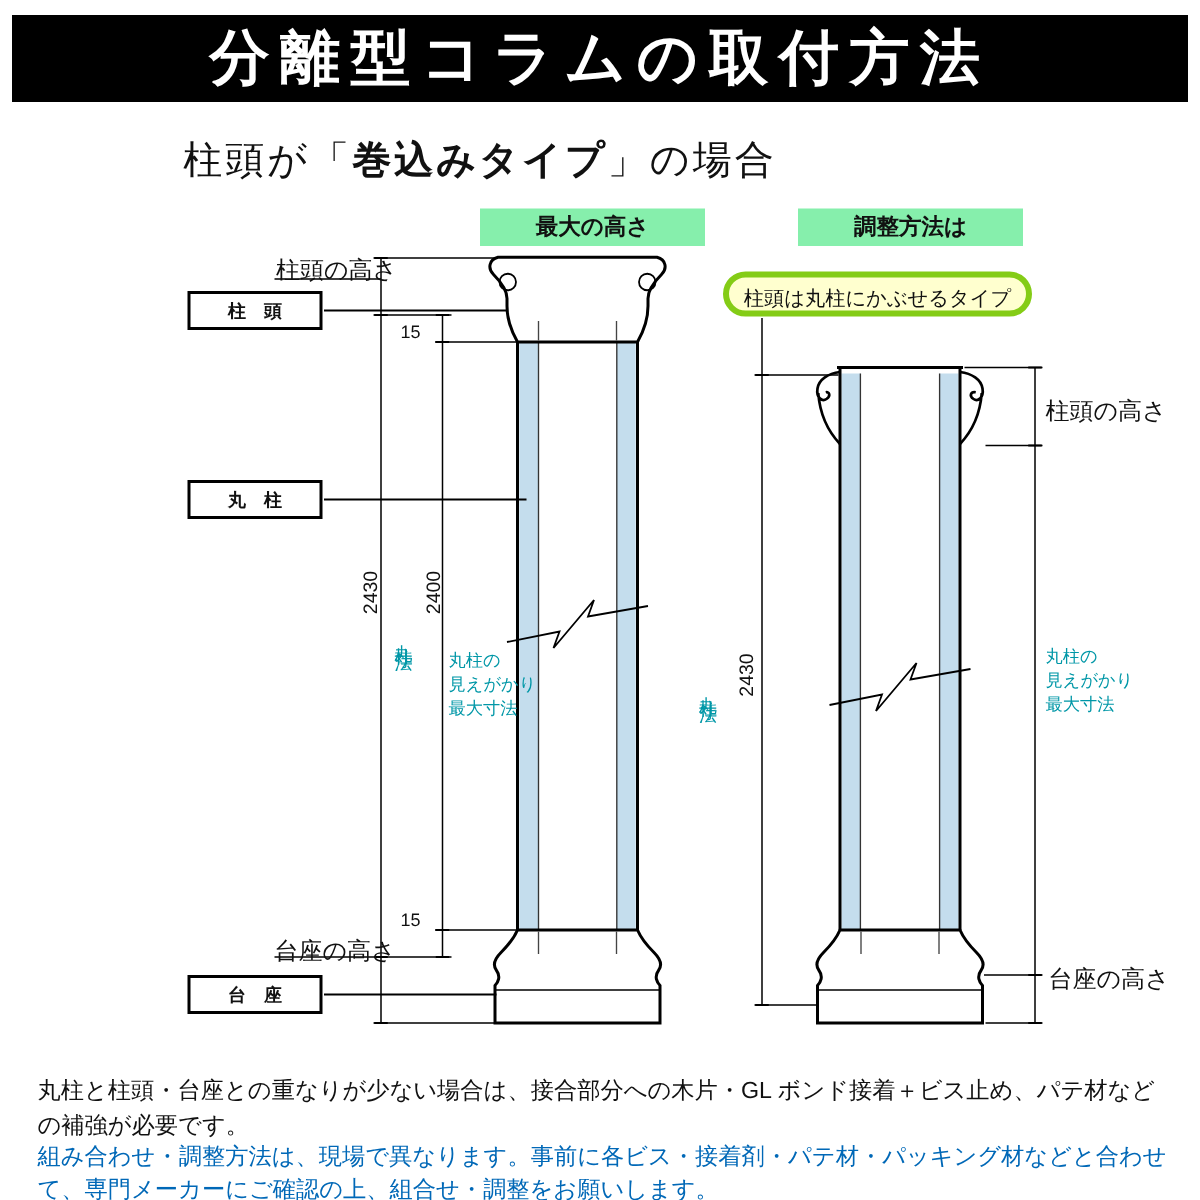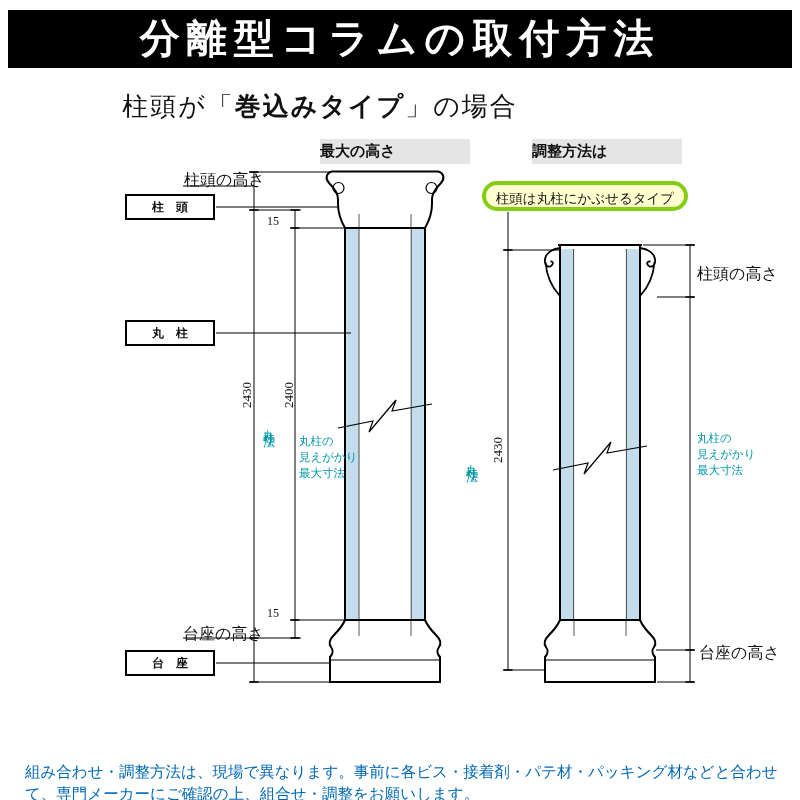--- a/index.html
+++ b/index.html
@@ -1,24 +1,24 @@
 <!DOCTYPE html>
 <html><head>
 <meta charset="utf-8">
 <style>
   html,body{margin:0;padding:0;background:#fff;}
   #page{position:relative;width:800px;height:800px;background:#fff;overflow:hidden;
-        font-family:Liberation Serif, serif;color:#111;}
+        font-family:Liberation Sans, sans-serif;color:#111;}
   .abs{position:absolute;}
   .title-bar{left:8px;top:10px;width:784px;height:58px;background:#000;}
   .title-text{width:100%;line-height:58px;text-align:center;color:#fff;
               font-size:40px;font-weight:bold;letter-spacing:7px;}
   .subtitle{left:0;top:89px;width:640px;text-align:center;font-size:26px;letter-spacing:2px;color:#111;}
   .subtitle b{font-weight:bold;}
-  .chip{top:139px;width:150px;height:25px;background:#e5e5e5;text-align:left;
+  .chip{top:139px;width:150px;height:25px;background:#86efac;text-align:center;
         line-height:25px;font-size:15px;font-weight:600;color:#111;}
   .label-box{left:125px;width:90px;height:26px;border:2px solid #000;background:#fff;
              text-align:center;line-height:23px;font-size:12px;font-weight:600;box-sizing:border-box;}
   .dim-label{font-size:16px;color:#111;white-space:nowrap;}
   .dim-15{font-size:12px;color:#111;}
   .dim-num{width:60px;height:14px;line-height:14px;text-align:center;font-size:13px;
            transform:rotate(-90deg);transform-origin:center;white-space:nowrap;}
   .teal{color:#0097a7;}
   .vtext{writing-mode:vertical-rl;text-orientation:upright;font-size:12px;letter-spacing:2px;white-space:nowrap;}
   .teal-block{font-size:11.5px;line-height:16px;white-space:nowrap;}
@@ -117,15 +117,16 @@
   <div class="abs dim-label" style="left:697px;top:264px;">柱頭の高さ</div>
   <div class="abs dim-num" style="left:468px;top:443px;">2430</div>
   <div class="abs vtext teal" style="left:463px;top:455px;">丸柱寸法</div>
   <div class="abs teal-block teal" style="left:697px;top:430px;">
     <span>丸柱の</span>
     <span>見えがかり</span>
     <span>最大寸法</span>
   </div>
   <div class="abs dim-label" style="left:699px;top:643px;">台座の高さ</div>
 
+  <div class="abs note note-black">丸柱と柱頭・台座との重なりが少ない場合は、接合部分への木片・GL ボンド接着＋ビス止め、パテ材などの補強が必要です。</div>
   <div class="abs note note-blue">組み合わせ・調整方法は、現場で異なります。事前に各ビス・接着剤・パテ材・パッキング材などと合わせて、専門メーカーにご確認の上、組合せ・調整をお願いします。</div>
 
 </div>
 
 </body></html>

